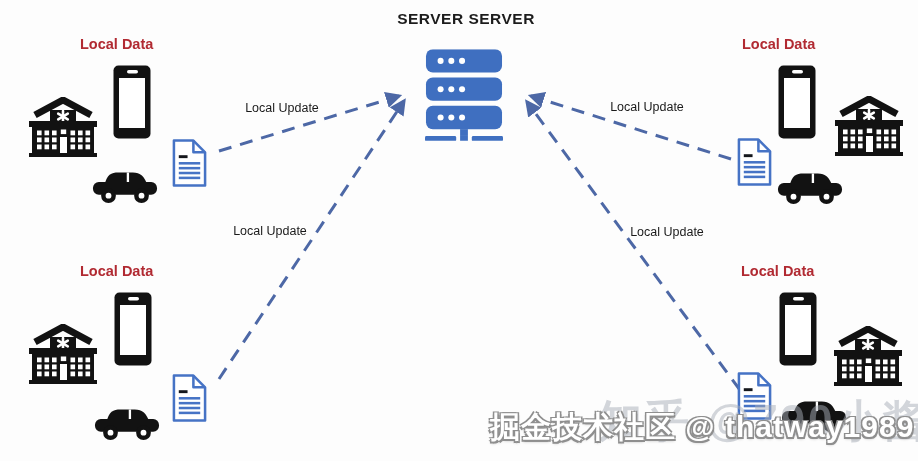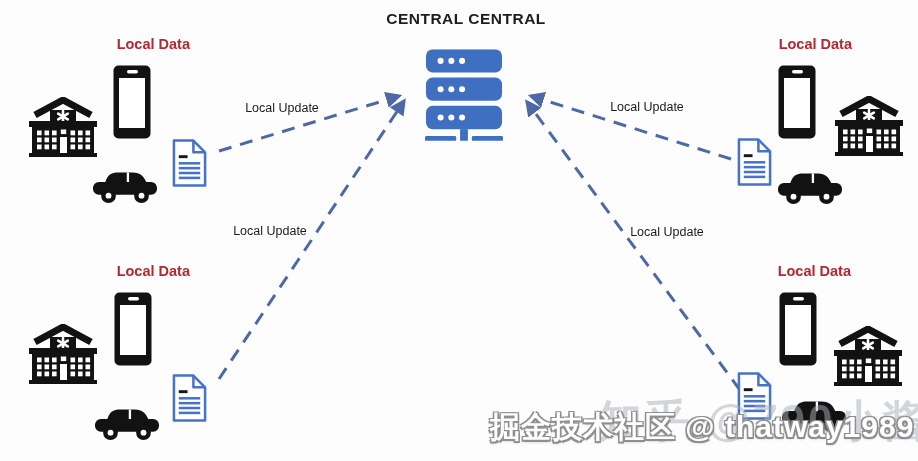--- a/index.html
+++ b/index.html
@@ -6,21 +6,21 @@
   #canvas{
     position:relative;width:918px;height:461px;background:#fdfdfd;
     font-family:"Liberation Sans",sans-serif;overflow:hidden;
   }
   .abs{position:absolute;}
   .title{
     left:316px;top:10px;width:300px;text-align:center;
     font-size:15.5px;font-weight:700;letter-spacing:.5px;color:#1c1c1c;
   }
   .local-data{
-    width:110px;text-align:right;font-size:14.5px;font-weight:700;color:#b12a32;
+    width:110px;text-align:left;font-size:14.5px;font-weight:700;color:#b12a32;
   }
   .local-update{
     width:110px;text-align:center;font-size:12.5px;font-weight:400;color:#1a1a1a;
   }
   #tl-ld{left:80px;top:36px}   #tr-ld{left:742px;top:36px}
   #bl-ld{left:80px;top:263px}  #br-ld{left:741px;top:263px}
   #tl-lu{left:227px;top:101px} #tr-lu{left:592px;top:100px}
   #bl-lu{left:215px;top:224px} #br-lu{left:612px;top:225px}
 
   .ic{position:absolute;display:block;}
@@ -142,21 +142,21 @@
         <circle cx="16" cy="70" r="3.1"></circle>
           <circle cx="27" cy="70" r="3.1"></circle>
           <circle cx="38" cy="70" r="3.1"></circle>
       </g>
     </symbol>
   </defs>
 </svg>
 
 <div id="canvas">
 
-  <div class="abs title">CENTRAL CENTRAL</div>
+  <div class="abs title">SERVER SERVER</div>
 
   <svg class="ic" id="server-ic" viewBox="0 0 80 94">
       <use href="#sym-server"></use>
     </svg>
 
   <svg class="abs" id="arrow-layer" viewBox="0 0 918 461">
     <defs>
       <marker id="arrowhead" viewBox="0 0 10 10" refX="8" refY="5" markerWidth="5.5" markerHeight="5.5" orient="auto-start-reverse">
         <path d="M0 0 L10 5 L0 10 z" fill="#4d68a6"></path>
       </marker>

